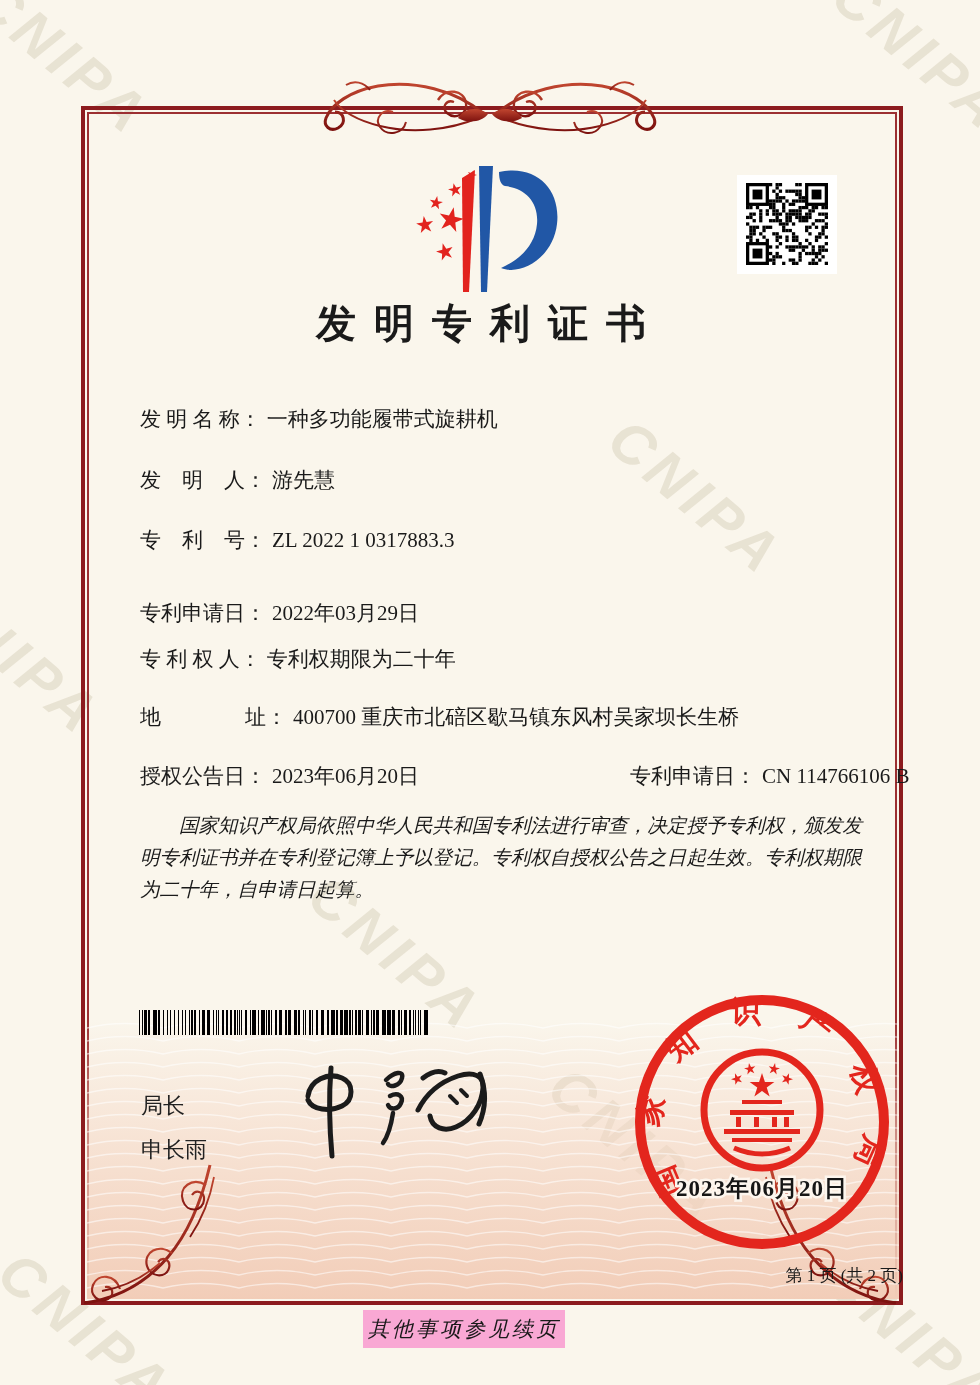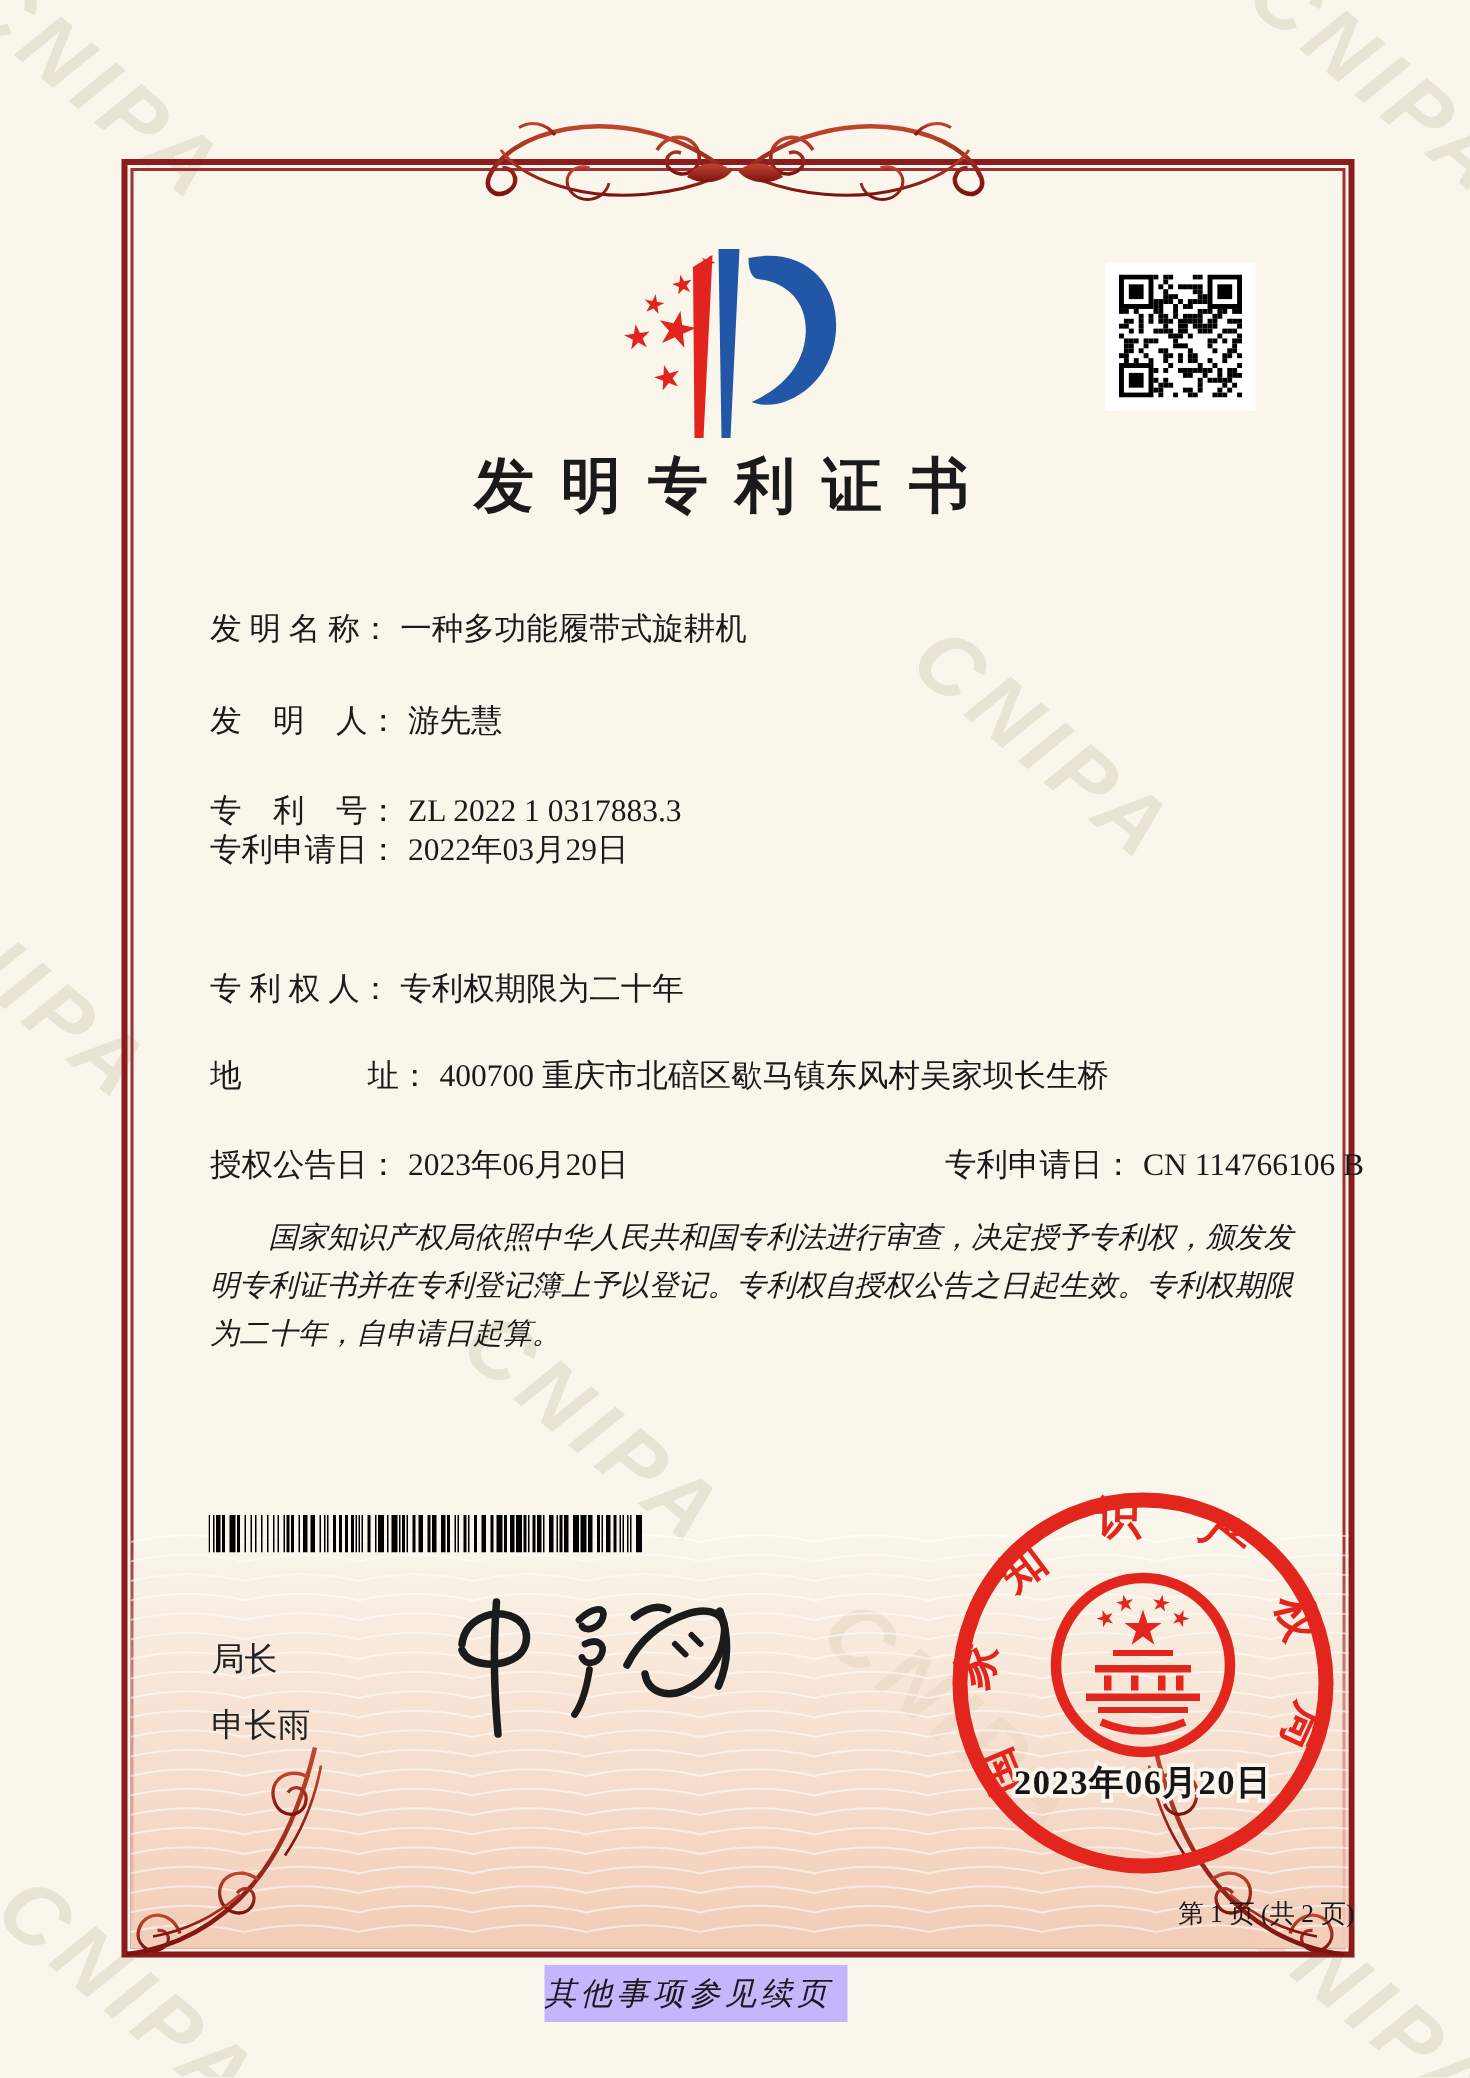--- a/index.html
+++ b/index.html
@@ -33,22 +33,22 @@
   .paras p{margin:0;font-size:19.5px;line-height:32px;text-align:justify;
            text-indent:2em;font-style:italic;font-family:Liberation Serif, serif;}
   .paras p + p{margin-top:12px;}
   
   .barcode{position:absolute;left:139px;top:1010px;}
   .sig{position:absolute;left:298px;top:1048px;}
   .sig-label{position:absolute;left:141px;font-size:22px;
              font-family:"Liberation Sans","DejaVu Sans",sans-serif;color:#222;}
   .seal{position:absolute;left:628px;top:988px;}
   .page-info{position:absolute;left:82px;right:77px;top:1264px;text-align:right;font-size:17px;}
-  .cont-box{position:absolute;left:363px;top:1310px;width:202px;height:38px;background:#c4b5fd;
-            display:flex;align-items:center;}
+  .cont-box{position:absolute;left:363px;top:1310px;width:202px;height:38px;background:#f9a8d4;
+            display:flex;align-items:center;justify-content:center;}
   .cont-box span{font-size:21px;letter-spacing:3px;font-style:italic;}
   .orn{position:absolute;pointer-events:none;}
 </style>
 </head>
 <body>
 
 <div class="page">
 
   <svg width="0" height="0" style="position:absolute">
     <defs>
@@ -373,21 +373,21 @@
 
   <div class="row" style="top:405px">
     <span class="flabel">发 明 名 称：</span><span class="fvalue">一种多功能履带式旋耕机</span>
   </div>
   <div class="row" style="top:466px">
     <span class="flabel">发　明　人：</span><span class="fvalue">游先慧</span>
   </div>
   <div class="row" style="top:526px">
     <span class="flabel">专　利　号：</span><span class="fvalue">ZL 2022 1 0317883.3</span>
   </div>
-  <div class="row" style="top:552px">
+  <div class="row" style="top:599px">
     <span class="flabel">专利申请日：</span><span class="fvalue">2022年03月29日</span>
   </div>
   <div class="row" style="top:645px">
     <span class="flabel">专 利 权 人：</span><span class="fvalue">专利权期限为二十年</span>
   </div>
   <div class="row" style="top:703px">
     <span class="flabel">地　　　　址：</span><span class="fvalue">400700 重庆市北碚区歇马镇东风村吴家坝长生桥</span>
   </div>
   <div class="row" style="top:762px">
     <span class="flabel">授权公告日：</span><span class="fvalue">2023年06月20日</span>

